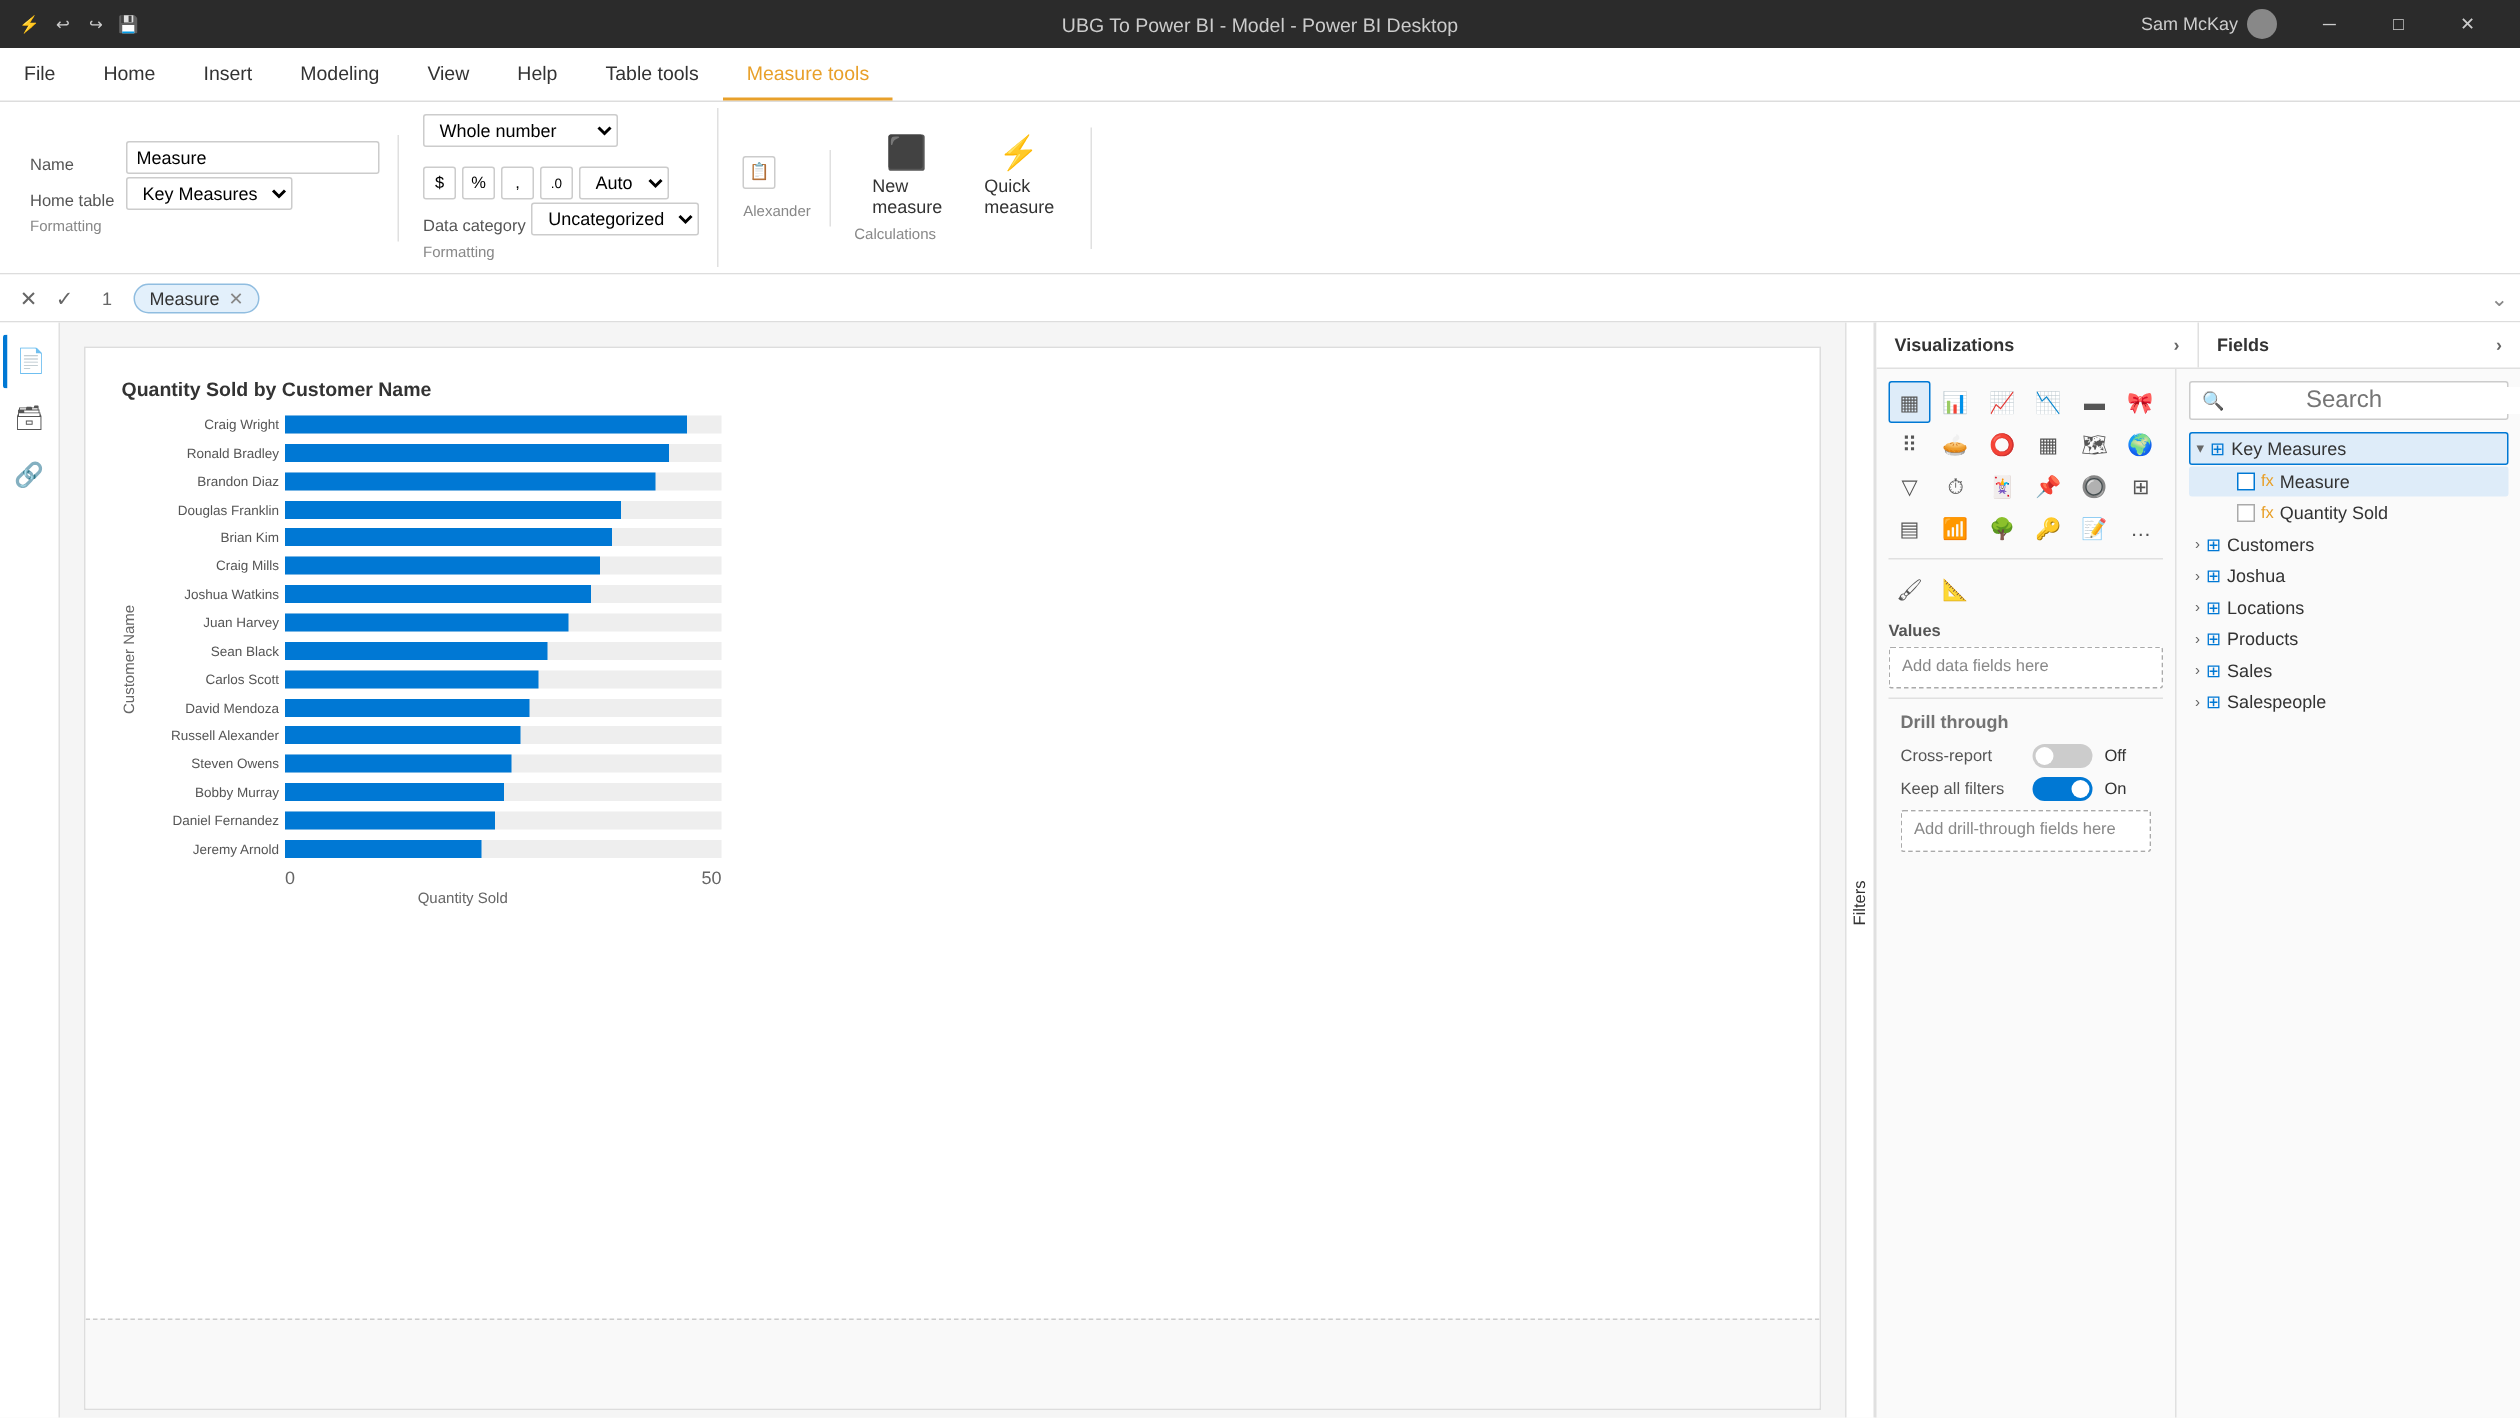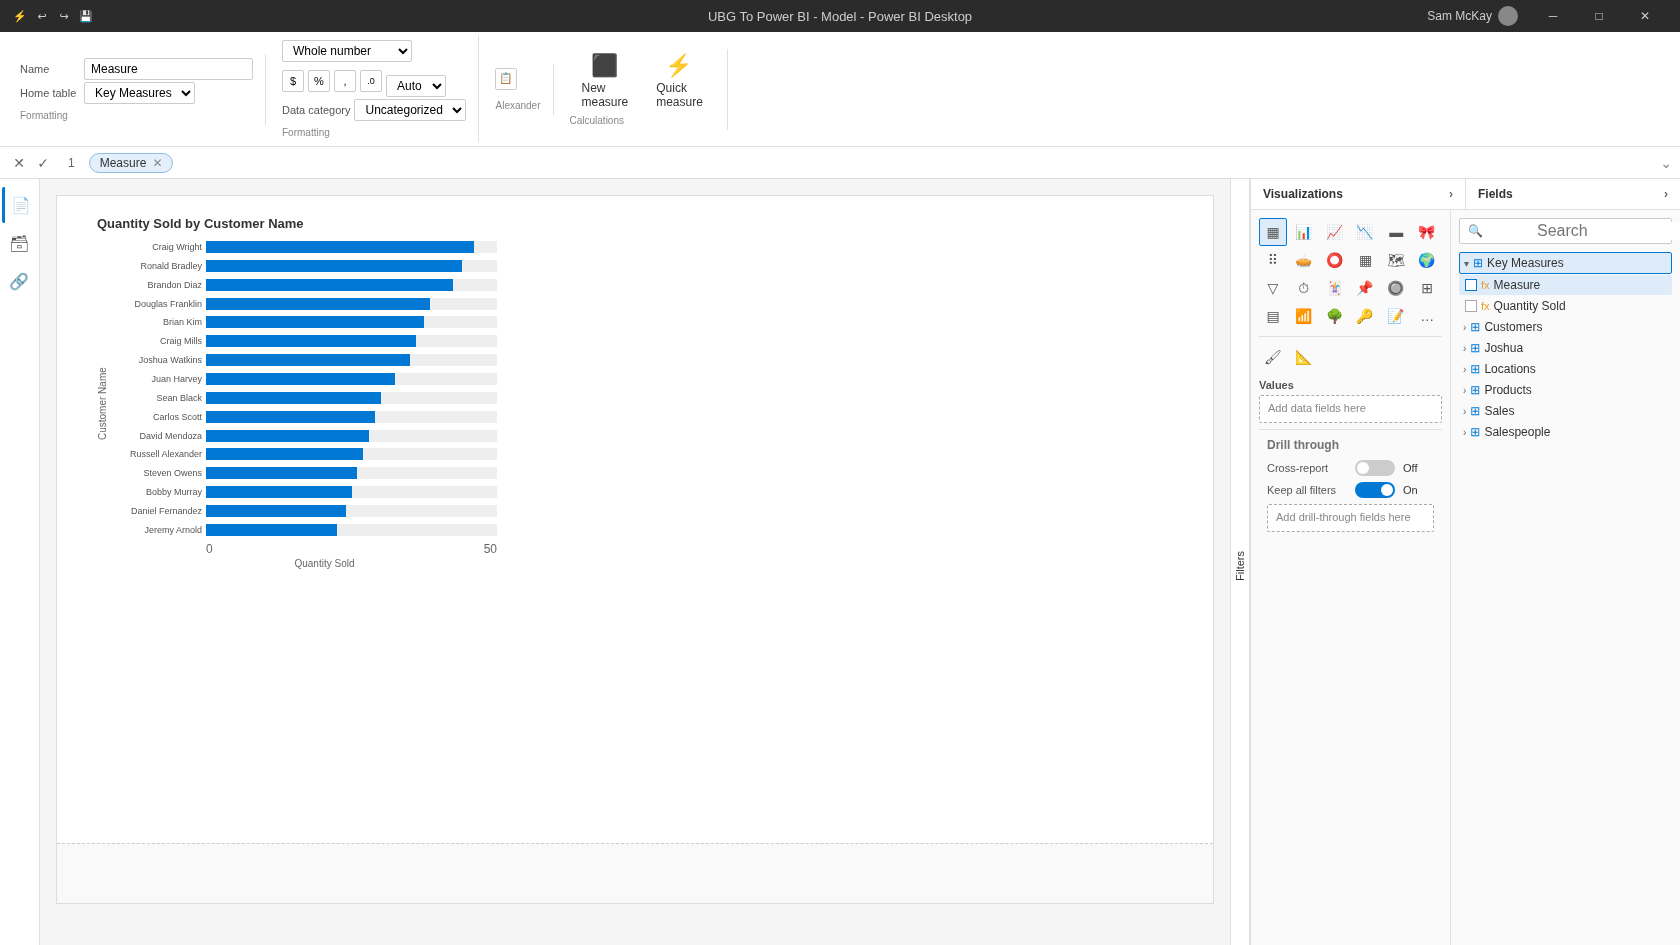--- a/index.html
+++ b/index.html
@@ -35,21 +35,21 @@
       cursor: pointer;
       font-size: 13px;
       color: #333;
       border-bottom: 2px solid transparent;
       position: relative;
     }
     .ribbon-tab.active-orange { color: #e8a02a; border-bottom: 2px solid #e8a02a; }
     .ribbon-content { padding: 4px 8px; display: flex; align-items: center; gap: 4px; min-height: 72px; }
     .ribbon-group { display: flex; flex-direction: column; align-items: flex-start; border-right: 1px solid #e0e0e0; padding: 4px 12px; height: 100%; gap: 2px; }
     .ribbon-group-label { font-size: 10px; color: #888; margin-top: auto; padding-top: 4px; }
-    .ribbon-row { display: flex; align-items: center; gap: 4px; }
+    .ribbon-row { display: flex; align-items: flex-end; gap: 4px; }
     .ribbon-label { font-size: 11px; color: #555; min-width: 60px; }
     .ribbon-input-text {
       border: 1px solid #ccc;
       border-radius: 2px;
       padding: 2px 6px;
       font-size: 12px;
       min-width: 100px;
       height: 22px;
     }
     .ribbon-select {
@@ -144,21 +144,21 @@
       background: #fff;
       margin: 16px;
       height: calc(100% - 64px);
       border: 1px solid #ddd;
       position: relative;
       overflow: hidden;
     }
     .chart-container {
       position: absolute;
       top: 20px;
-      left: 40px;
+      left: 24px;
       width: 400px;
       height: 380px;
     }
     .chart-title {
       font-size: 13px;
       font-weight: 600;
       color: #333;
       margin-bottom: 8px;
     }
     .chart-body { display: flex; align-items: stretch; height: 330px; }
@@ -264,21 +264,21 @@
       gap: 4px;
       padding: 3px 4px;
       cursor: pointer;
       border-radius: 2px;
     }
     .field-table-row.selected { background: #deecf9; border: 1px solid #0078d4; }
     .field-item-row {
       display: flex;
       align-items: center;
       gap: 4px;
-      padding: 3px 4px 3px 6px;
+      padding: 3px 4px 3px 32px;
       cursor: pointer;
       border-radius: 2px;
     }
     .field-item-row.selected { background: #deecf9; }
     .chevron-icon { font-size: 10px; color: #666; }
     .table-icon { font-size: 12px; color: #0078d4; }
     .field-name { font-size: 12px; color: #333; }
     .measure-icon { color: #e8a02a; font-size: 11px; }
 
     
@@ -354,20 +354,30 @@
     </div>
     <div class="title-bar-controls">
       <div class="title-bar-control">─</div>
       <div class="title-bar-control">□</div>
       <div class="title-bar-control close">✕</div>
     </div>
   </div>
 </div>
 
 <div class="ribbon">
+  <div class="ribbon-tabs">
+    <div class="ribbon-tab">File</div>
+    <div class="ribbon-tab">Home</div>
+    <div class="ribbon-tab">Insert</div>
+    <div class="ribbon-tab">Modeling</div>
+    <div class="ribbon-tab">View</div>
+    <div class="ribbon-tab">Help</div>
+    <div class="ribbon-tab">Table tools</div>
+    <div class="ribbon-tab active-orange">Measure tools</div>
+  </div>
 
   <div class="ribbon-content">
 
     <div class="ribbon-group">
       <div class="ribbon-row">
         <span class="ribbon-label">Name</span>
         <input class="ribbon-input-text" value="Measure" style="">
       </div>
       <div class="ribbon-row">
         <span class="ribbon-label">Home table</span>

